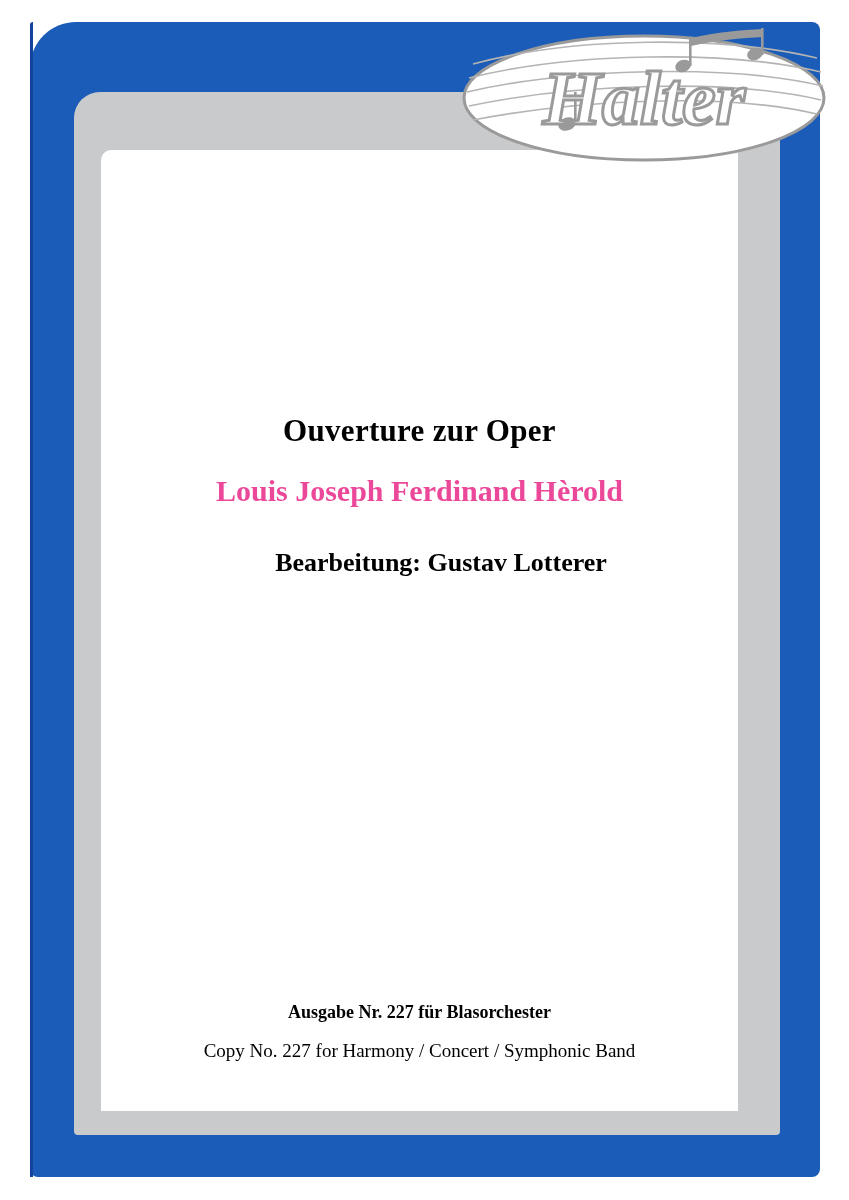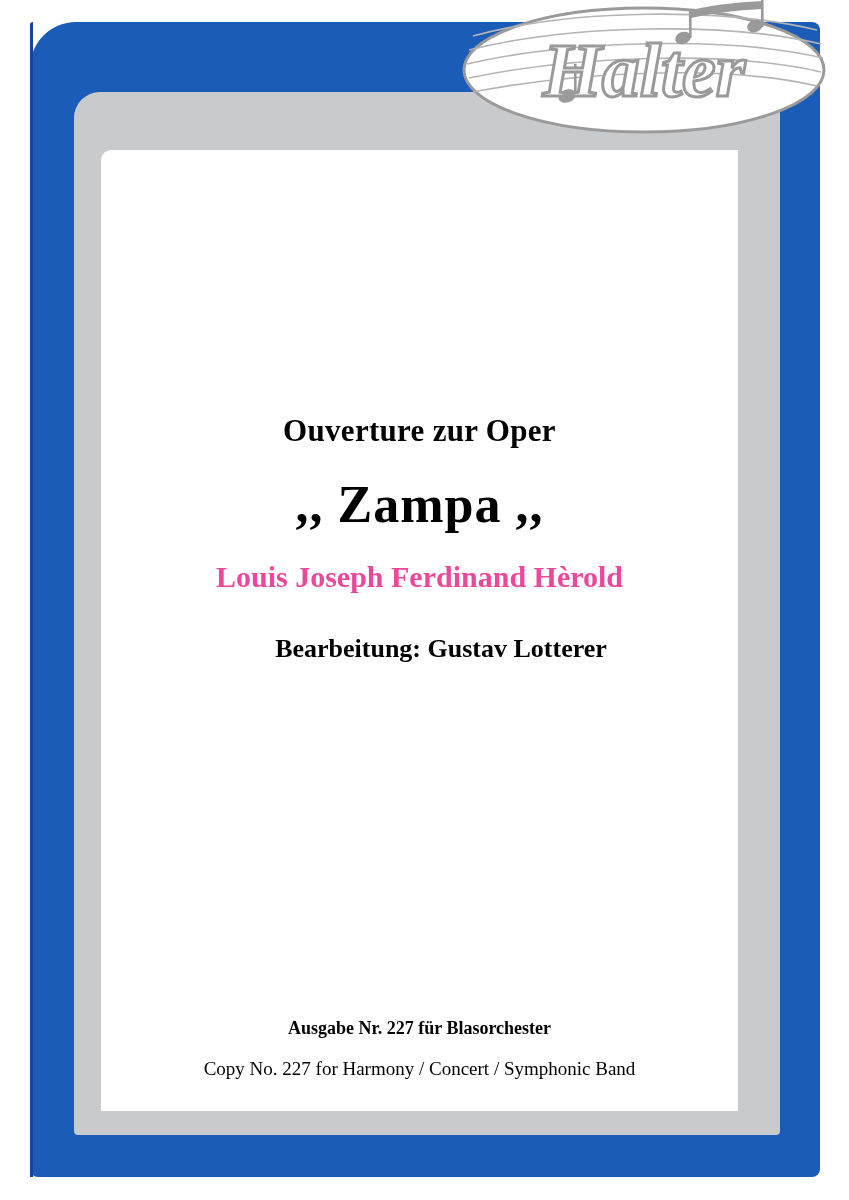--- a/index.html
+++ b/index.html
@@ -68,21 +68,21 @@
     width: 637px;
     height: 961px;
     background: #ffffff;
     border-top-left-radius: 10px;
   }
 
   
   .logo {
     position: absolute;
     left: 455px;
-    top: 0;
+    top: 28px;
     width: 378px;
     height: 140px;
   }
   .logo svg { display: block; }
 
   
   .title-block {
     position: absolute;
     left: 101px;
     top: 400px;
@@ -126,21 +126,21 @@
     position: absolute;
     left: 101px;
     top: 1000px;
     width: 637px;
     text-align: center;
   }
   .f-line1 {
     font-size: 18px;
     font-weight: bold;
     color: #000;
-    margin: 16px;
+    margin: 0;
     line-height: 1.35;
   }
   .f-line2 {
     font-size: 19px;
     font-weight: normal;
     color: #000;
     margin: 14px 0 0 0;
     line-height: 1.35;
   }
 </style>
@@ -175,21 +175,20 @@
         <rect x="306" y="0" width="2.6" height="27"></rect>
         <path d="M236 10 C 262 4, 286 2, 308 1 L308 9 C 286 10, 262 12, 236 18 Z"></path>
       </g>
 
       <text x="189" y="96" text-anchor="middle" font-family="'Liberation Serif', serif" font-size="76" font-style="italic" font-weight="bold" fill="#ffffff" stroke="#9A9A9A" stroke-width="3">Halter</text>
     </svg>
   </div>
 
   <div class="title-block">
     <p class="t-overture">Ouverture zur Oper</p>
-    <p class="t-main">,, Zampa ,,</p>
     <p class="t-composer">Louis Joseph Ferdinand Hèrold</p>
     <p class="t-arranger">Bearbeitung: Gustav Lotterer</p>
   </div>
 
   <div class="footer-block">
     <p class="f-line1">Ausgabe Nr. 227 für Blasorchester</p>
     <p class="f-line2">Copy No. 227 for Harmony / Concert / Symphonic Band</p>
   </div>
 
 </div>

